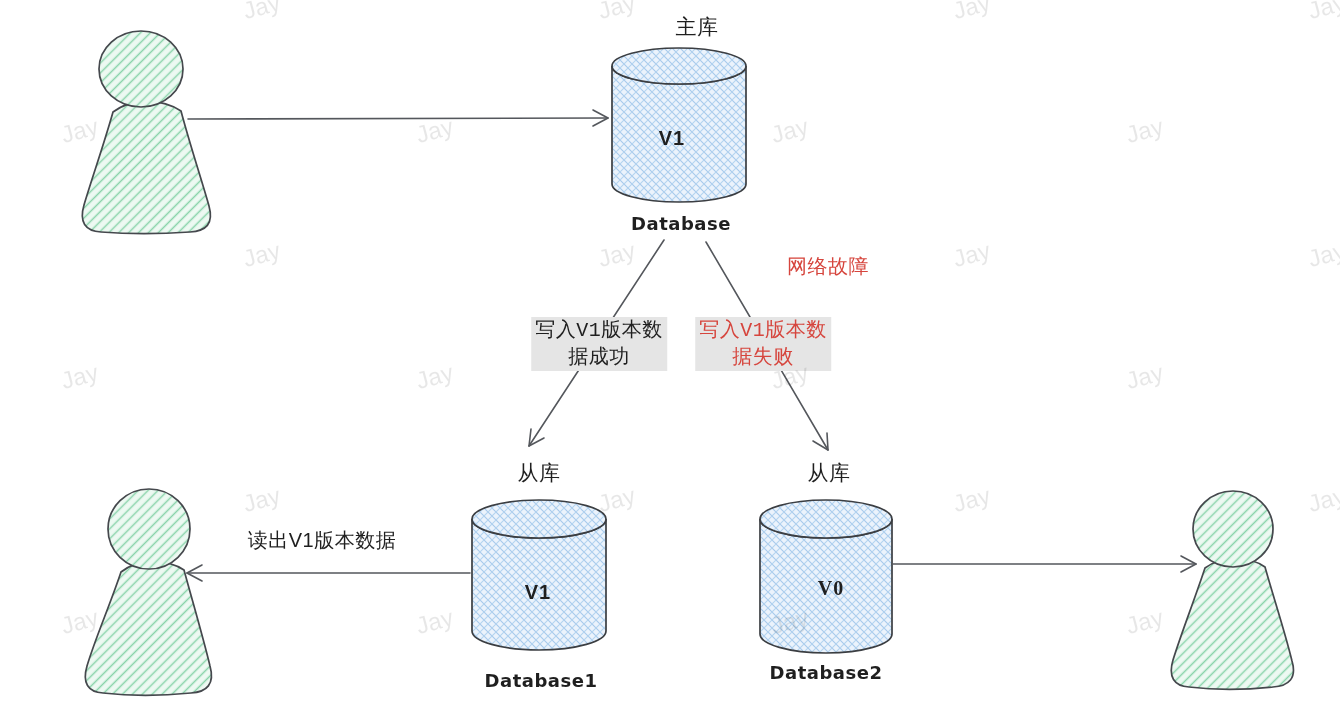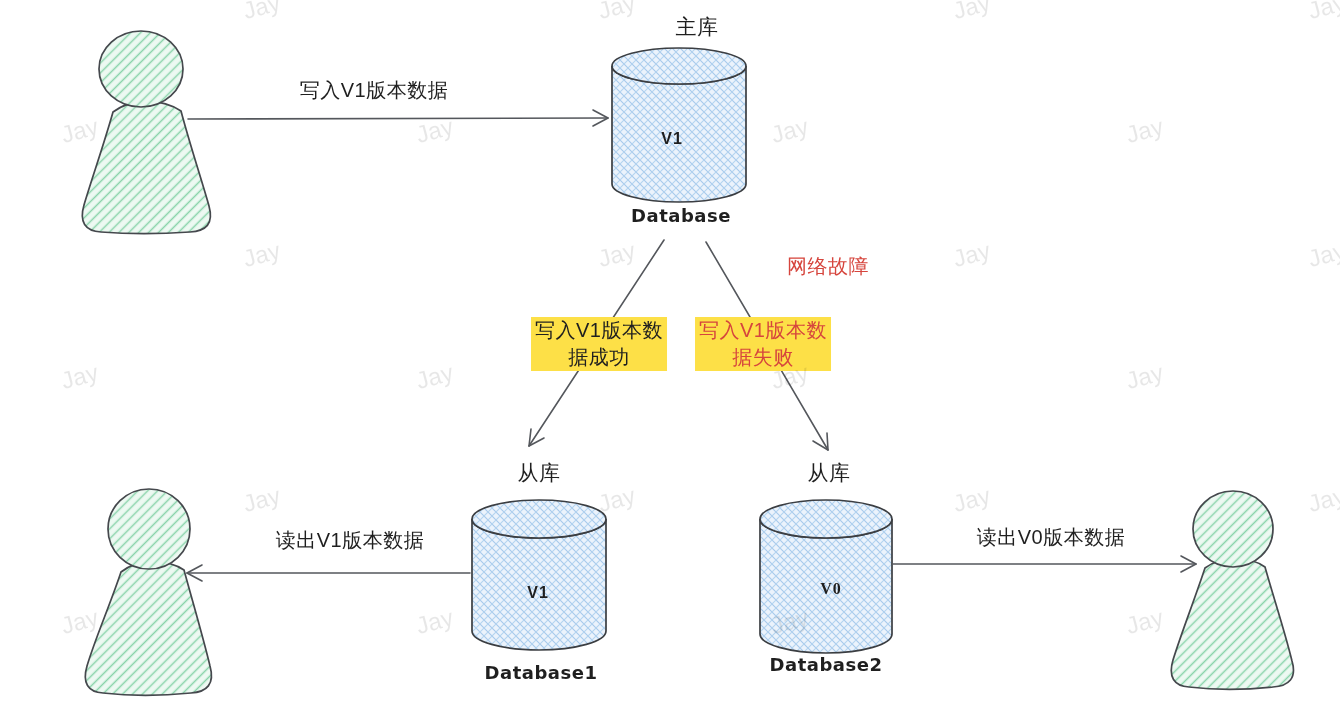--- a/index.html
+++ b/index.html
@@ -10,25 +10,25 @@
     color:#1f1f1f;
   }
   #diagram-svg{position:absolute;left:0;top:0;z-index:1;}
   .lbl{
     position:absolute;z-index:3;
     transform:translate(-50%,-50%);
     white-space:pre-line;text-align:center;
     font-size:20px;line-height:27px;font-weight:500;
     color:#1f1f1f;letter-spacing:0.5px;
   }
-  .lbl.masked{background:#fde047;padding:0 4px;}
+  .lbl.masked{background:#e5e5e5;padding:0 4px;font-family:Liberation Mono, monospace;}
   .lbl.red{color:#d6453d;}
   .lbl.node-title{font-size:21px;}
-  .lbl.db-value{font-size:16px;font-weight:700;letter-spacing:1px;}
-  .lbl.db-caption{font-size:18px;font-weight:600;letter-spacing:0.5px;font-family:"DejaVu Sans","Liberation Sans",sans-serif;}
+  .lbl.db-value{font-size:20px;font-weight:700;letter-spacing:1px;}
+  .lbl.db-caption{font-size:18px;font-weight:600;letter-spacing:0.5px;font-family:"DejaVu Sans","Liberation Sans",sans-serif;margin-top:8px;}
   #watermark-layer{position:absolute;left:0;top:0;width:100%;height:100%;z-index:5;pointer-events:none;}
   .wm{
     position:absolute;font-size:24px;font-weight:500;color:rgba(0,0,0,0.095);
     transform:rotate(-15deg);transform-origin:left top;user-select:none;
     font-family:"Liberation Sans","DejaVu Sans",sans-serif;
   }
 </style>
 </head>
 <body>
 
@@ -94,42 +94,40 @@
         <path d="M 470 573 L 187 573"></path>
         <path d="M 202 565 L 187 573 L 202 581"></path>
       </g>
       <g>
         <path d="M 893 564 L 1196 564"></path>
         <path d="M 1181 556 L 1196 564 L 1181 572"></path>
       </g>
     </g>
   </svg>
 
-  <div class="lbl" style="left:374px;top:90px;">写入V1版本数据</div>
 
   <div class="lbl node-title" style="left:673px;top:26px;margin-left:24px;">主库</div>
   <div class="lbl db-value" style="left:672px;top:138px;">V1</div>
   <div class="lbl db-caption" style="left:681px;top:215px;">Database</div>
 
   <div class="lbl masked" style="left:599px;top:344px;">写入V1版本数
 据成功</div>
   <div class="lbl red" style="left:828px;top:266px;">网络故障</div>
   <div class="lbl masked red" style="left:763px;top:344px;">写入V1版本数
 据失败</div>
 
   <div class="lbl node-title" style="left:539px;top:472px;">从库</div>
   <div class="lbl db-value" style="left:538px;top:592px;">V1</div>
   <div class="lbl db-caption" style="left:541px;top:672px;">Database1</div>
 
   <div class="lbl node-title" style="left:829px;top:472px;">从库</div>
   <div class="lbl db-value" style="left:831px;top:588px;font-family:Liberation Serif, serif;">V0</div>
   <div class="lbl db-caption" style="left:826px;top:664px;">Database2</div>
 
-  <div class="lbl" style="left:322px;top:540px;margin-left:28px;">读出V1版本数据</div>
-  <div class="lbl" style="left:1051px;top:537px;">读出V0版本数据</div>
+  <div class="lbl" style="left:322px;top:540px;">读出V1版本数据</div>
 
   <div id="watermark-layer">
     <span class="wm" style="left:240px;top:-2px;">Jay</span>
     <span class="wm" style="left:595px;top:-2px;">Jay</span>
     <span class="wm" style="left:950px;top:-2px;">Jay</span>
     <span class="wm" style="left:1305px;top:-2px;">Jay</span>
 
     <span class="wm" style="left:58px;top:122px;">Jay</span>
     <span class="wm" style="left:413px;top:122px;">Jay</span>
     <span class="wm" style="left:768px;top:122px;">Jay</span>

